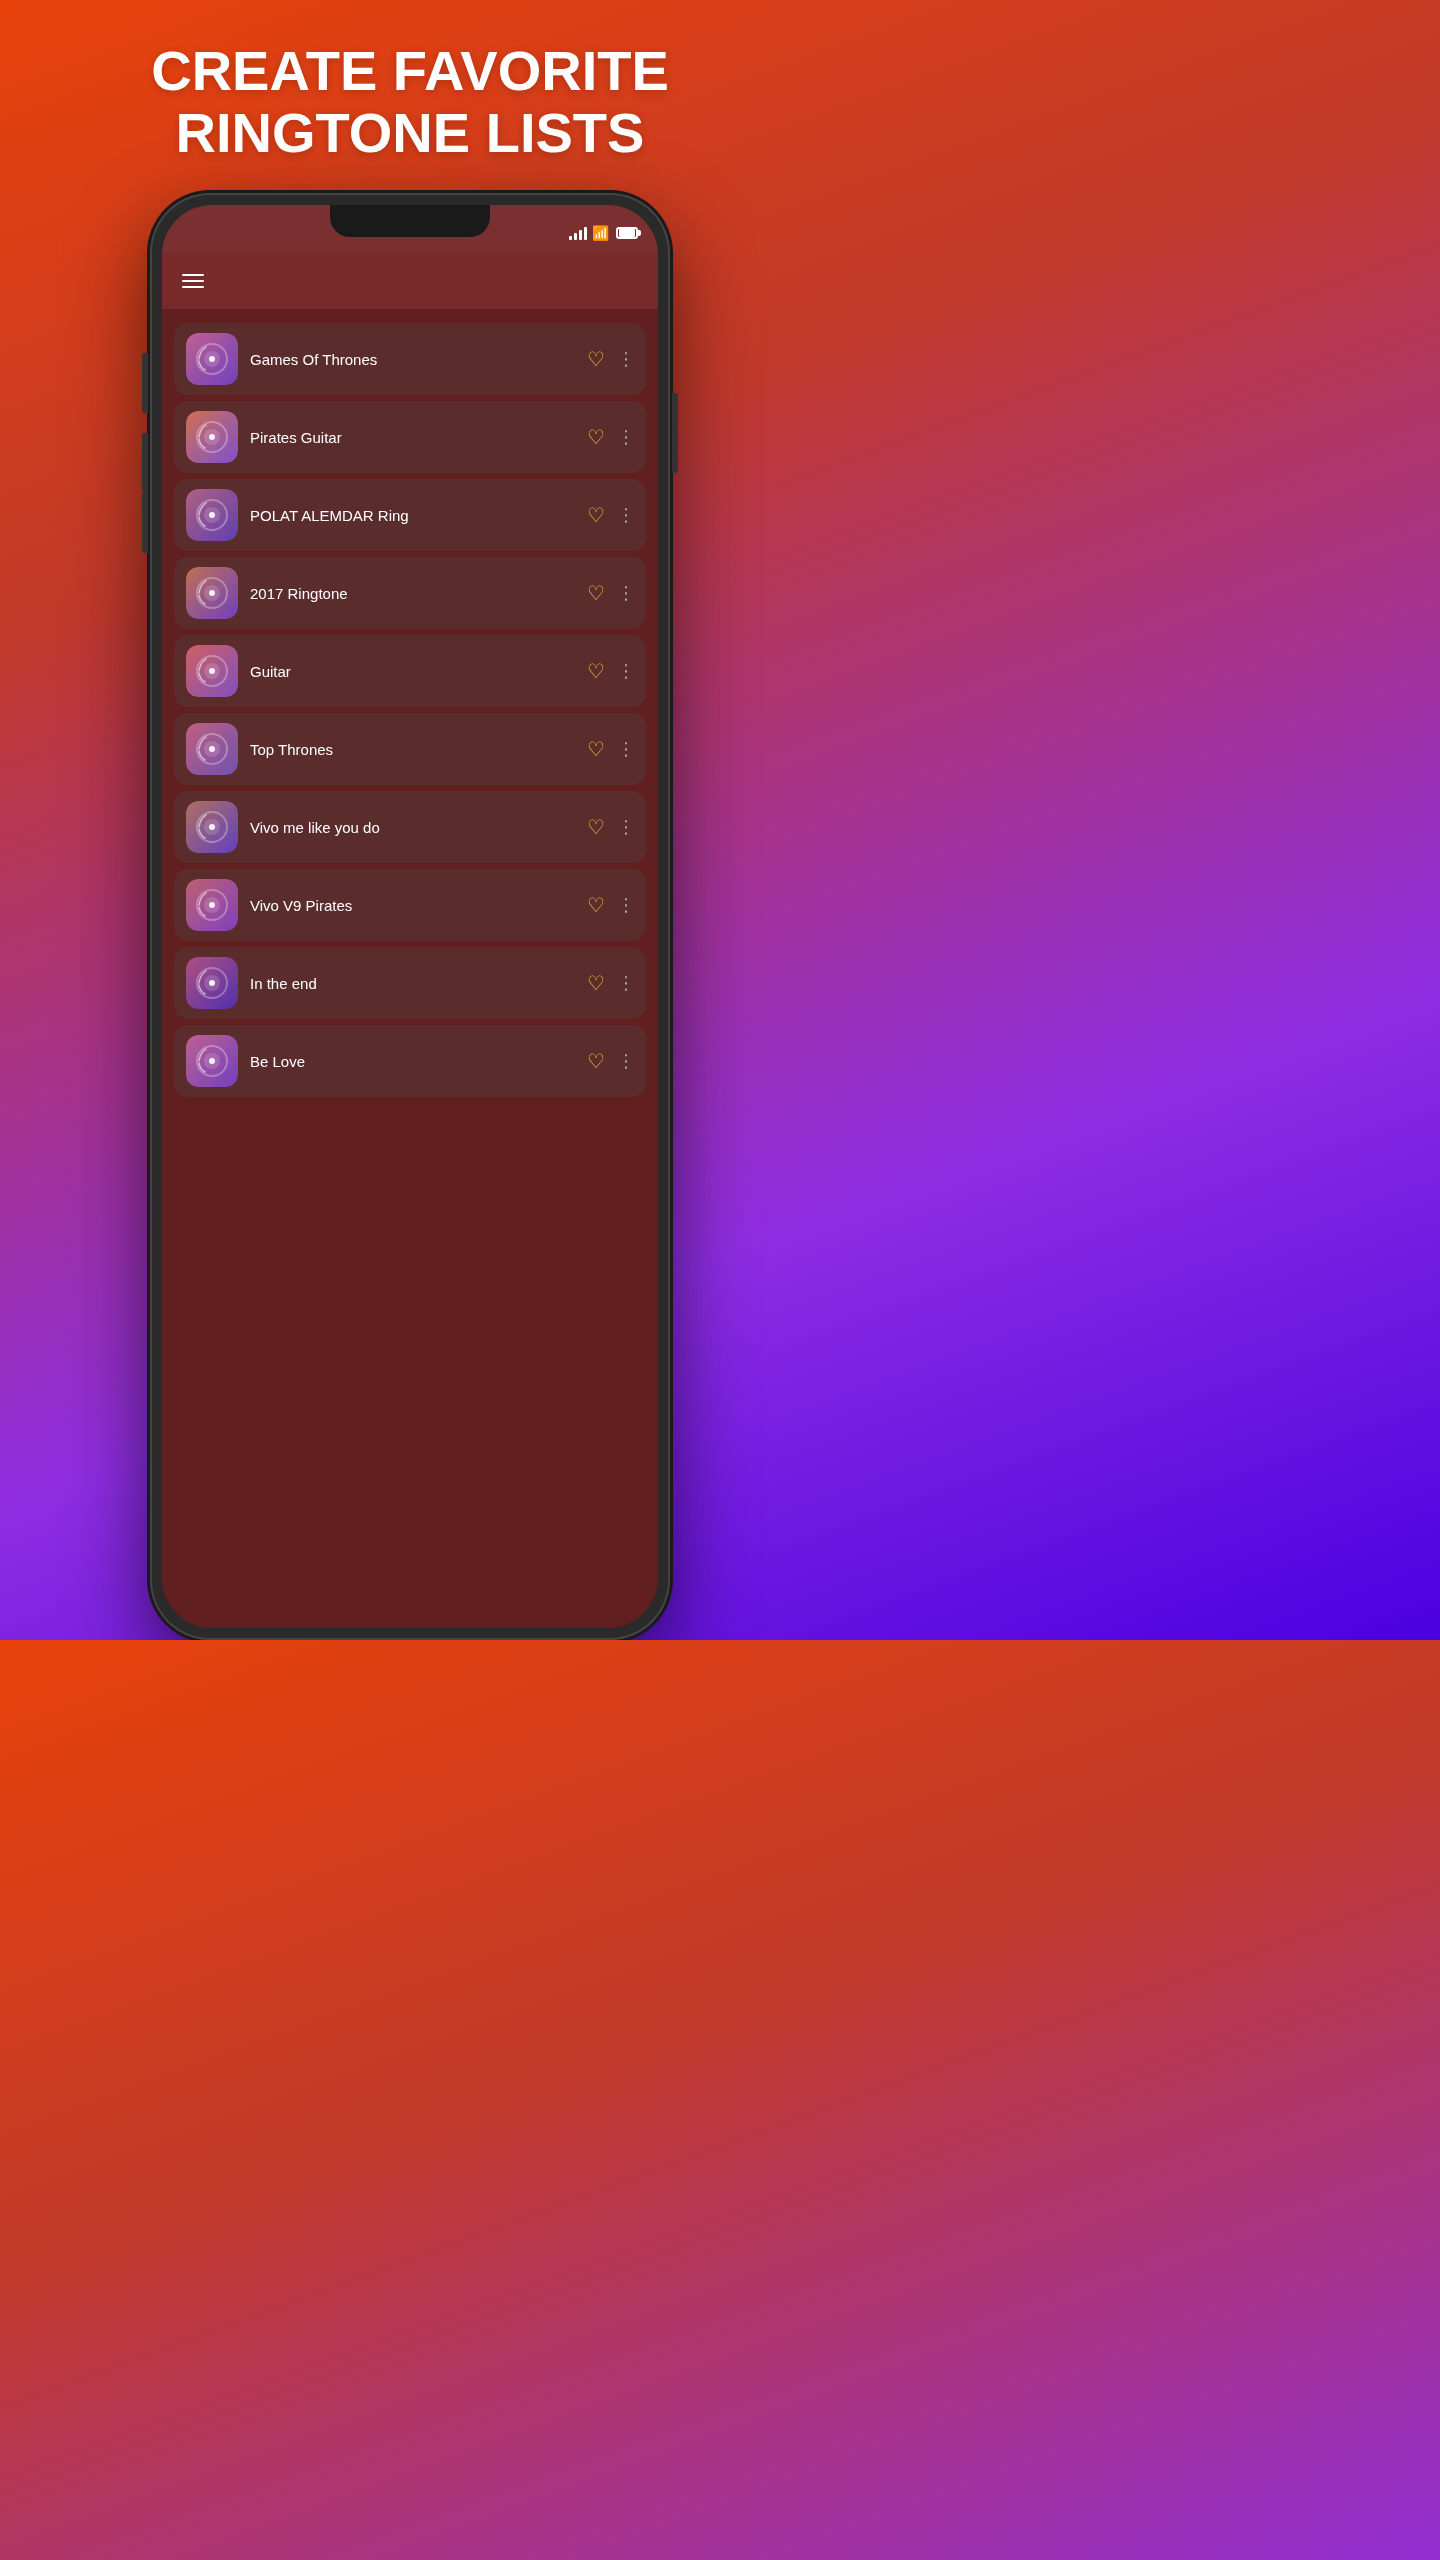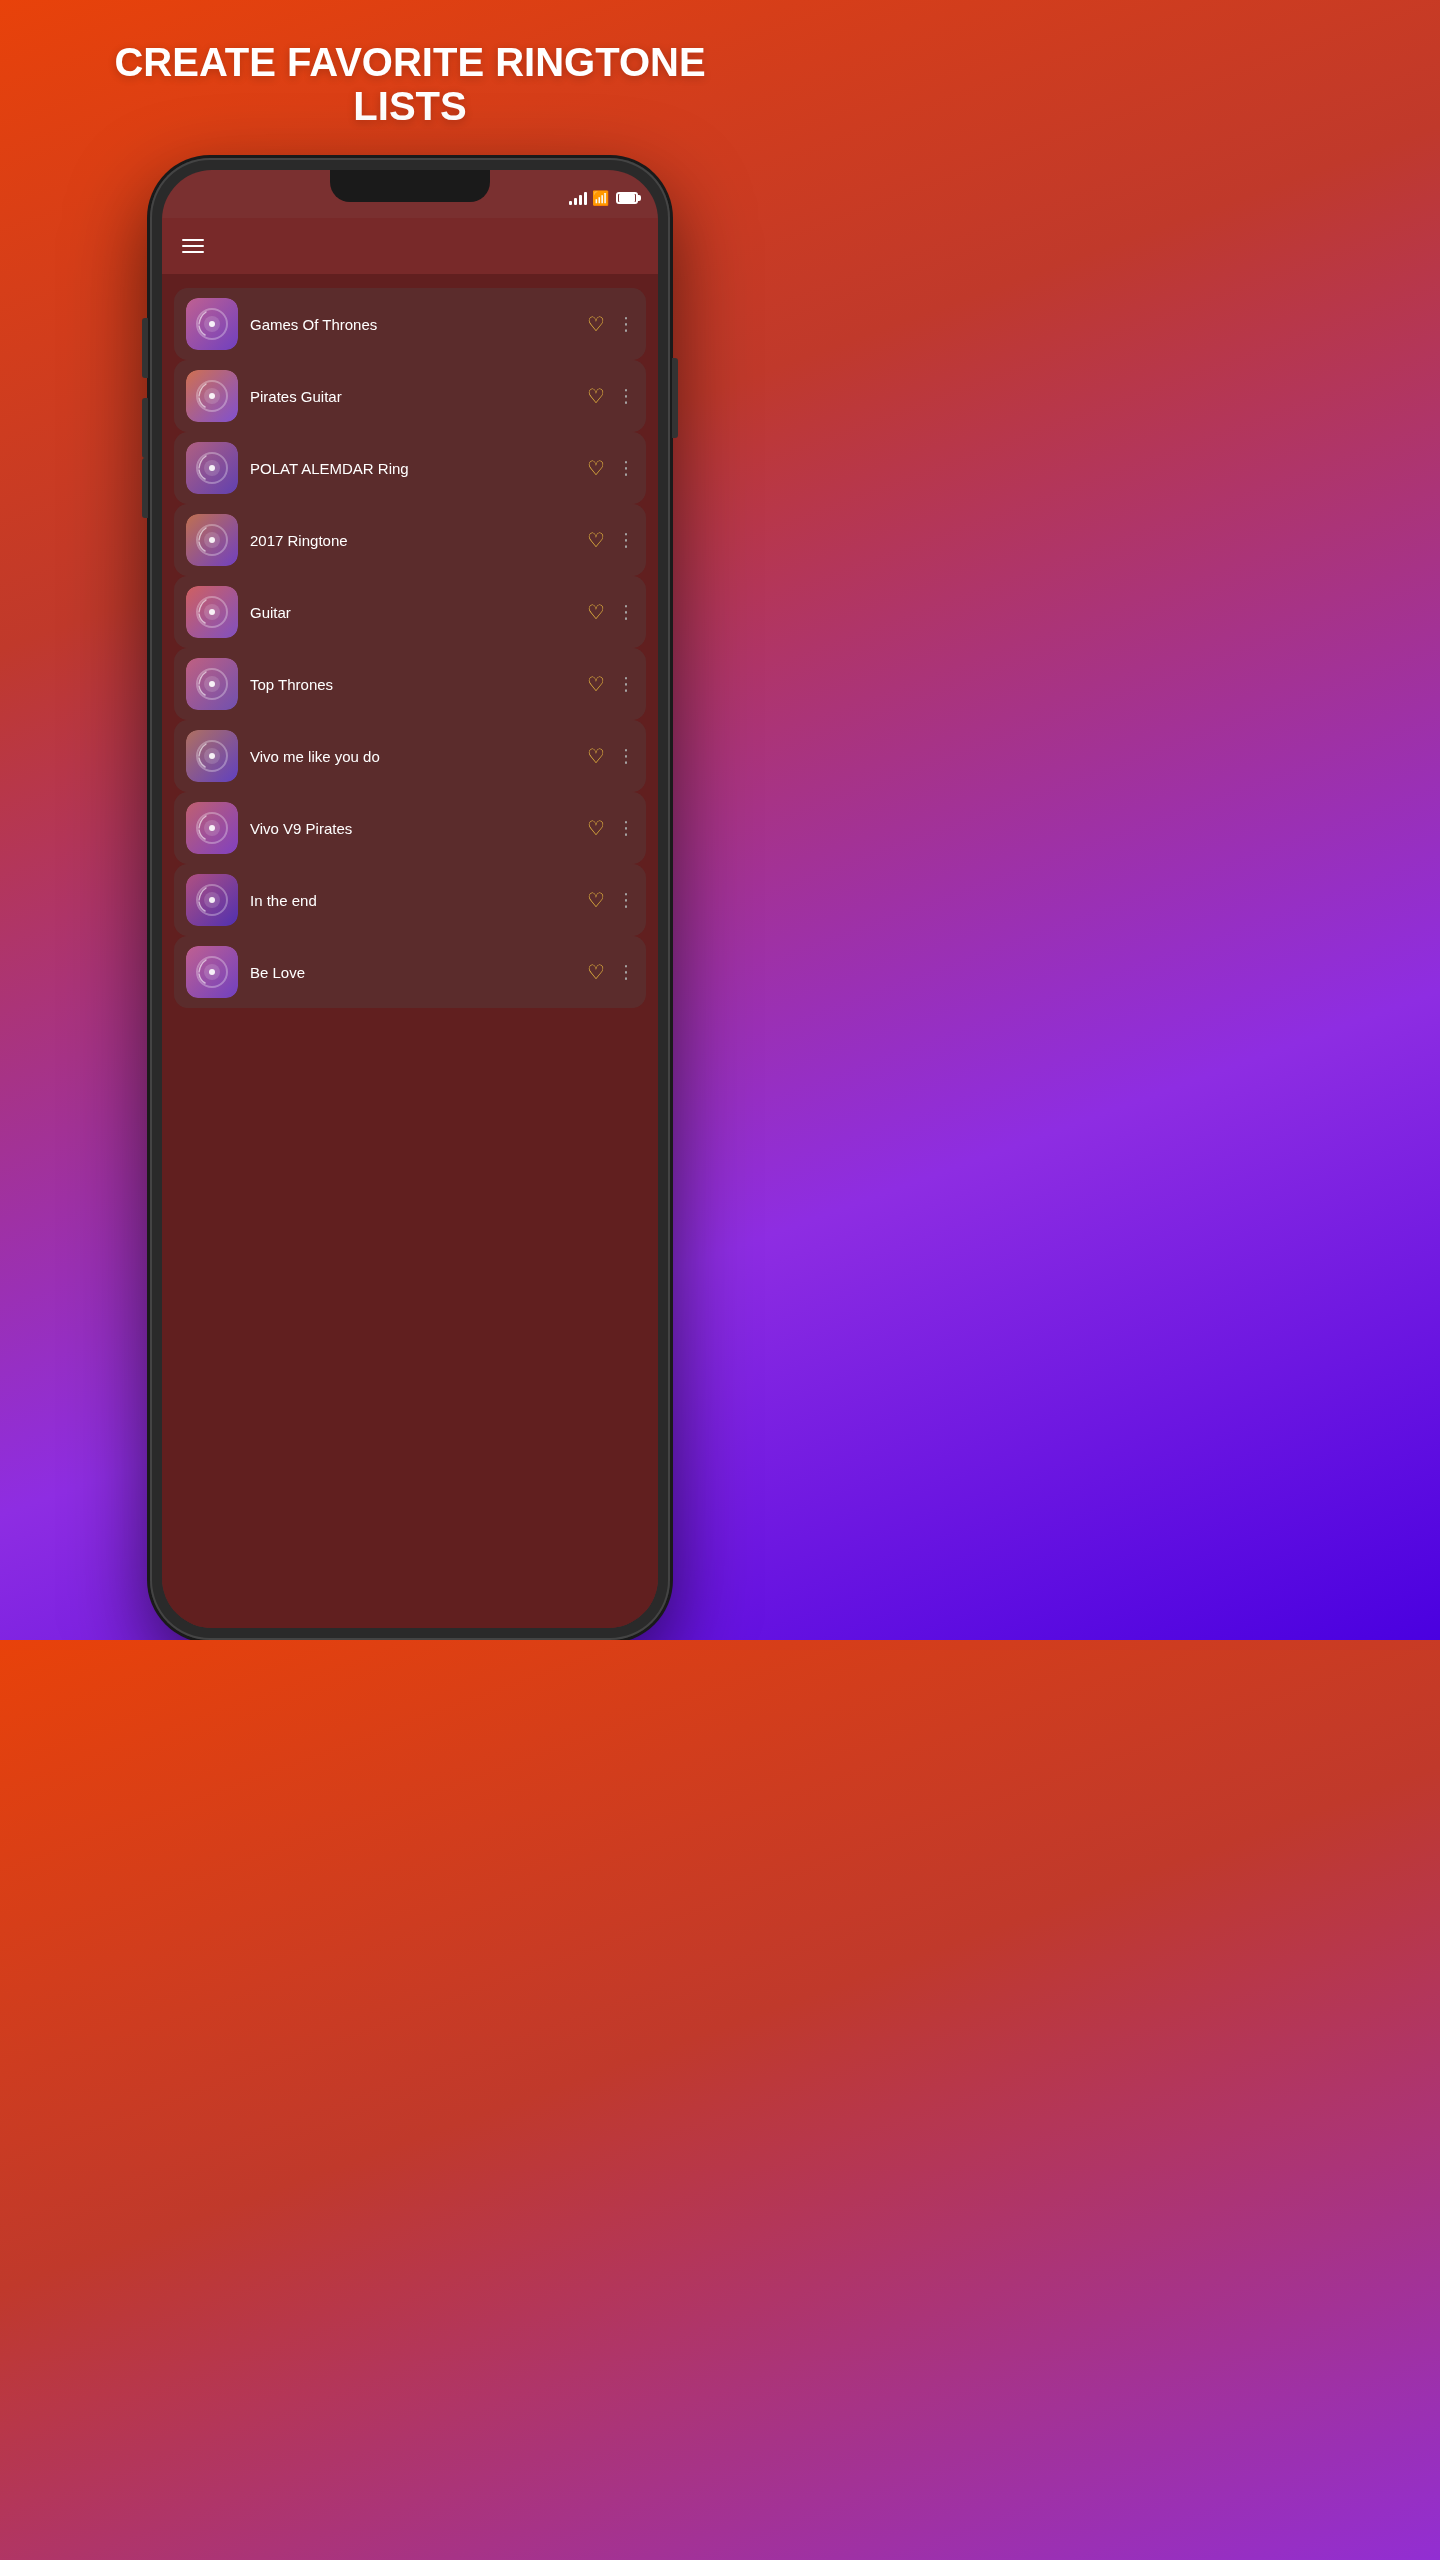--- a/index.html
+++ b/index.html
@@ -10,21 +10,21 @@
       overflow: hidden;
       background: linear-gradient(160deg, #e8420a 0%, #c0392b 30%, #8e2de2 70%, #4a00e0 100%);
       display: flex;
       flex-direction: column;
       align-items: center;
       font-family: -apple-system, BlinkMacSystemFont, 'Segoe UI', sans-serif;
     }
 
     .header-title {
       color: white;
-      font-size: 40px;
+      font-size: 56px;
       font-weight: 900;
       text-align: center;
       line-height: 1.1;
       padding: 40px 60px 30px;
       text-shadow: 0 2px 8px rgba(0,0,0,0.2);
     }
 
     .phone-container {
       position: relative;
       width: 520px;
@@ -213,20 +213,21 @@
     .ringtone-list {
       position: absolute;
       top: 110px;
       left: 0;
       right: 0;
       bottom: 0;
       overflow: hidden;
       padding: 8px 12px;
       display: flex;
       flex-direction: column;
+      gap: 6px;
     }
 
     .ringtone-item {
       display: flex;
       align-items: center;
       background: rgba(90, 50, 50, 0.75);
       border-radius: 14px;
       padding: 10px 12px;
       gap: 12px;
       flex-shrink: 0;

